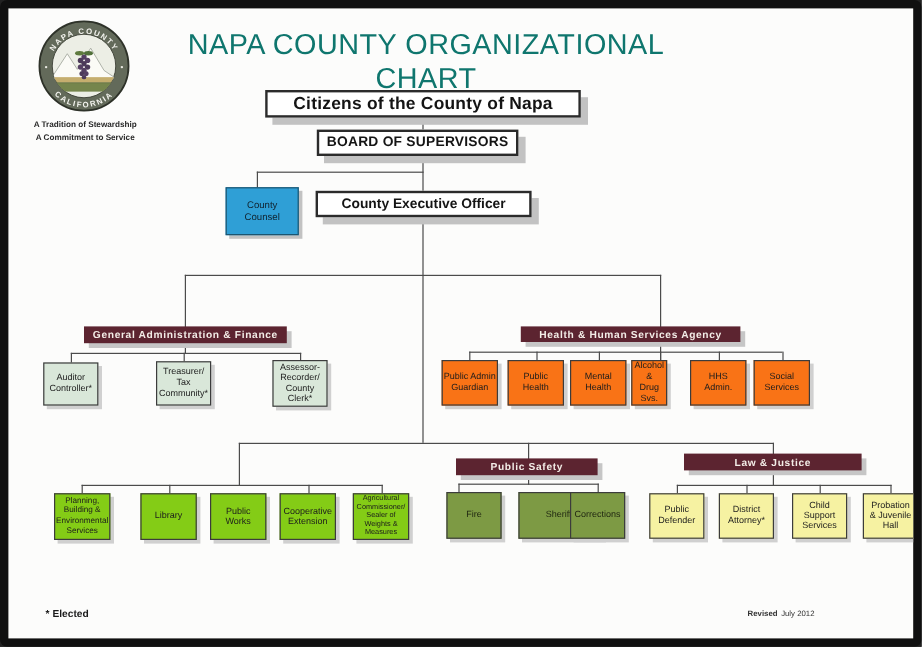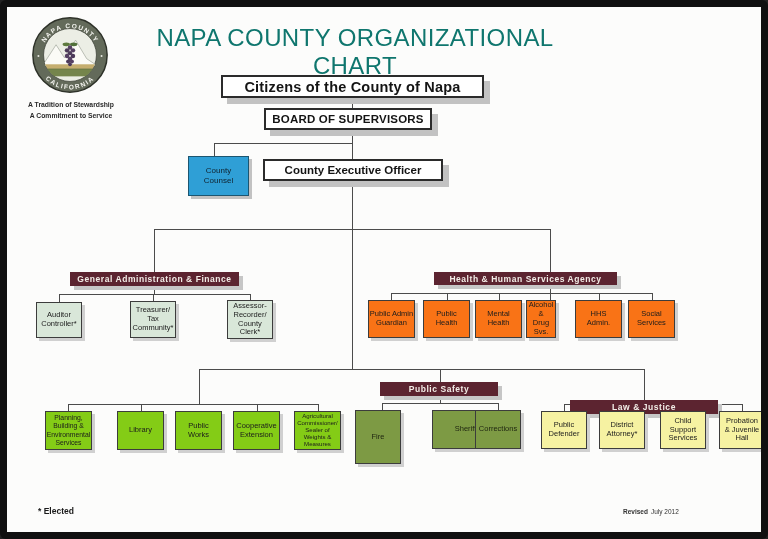--- a/index.html
+++ b/index.html
@@ -153,21 +153,21 @@
 
   <div class="mbox citizens" style="left:214px;top:68px;width:263px;height:23px">Citizens of the County of Napa</div>
   <div class="mbox bos" style="left:257px;top:101px;width:168px;height:22px">BOARD OF SUPERVISORS</div>
   <div class="counsel" style="left:181px;top:149px;width:61px;height:40px">County
 Counsel</div>
   <div class="mbox ceo" style="left:256px;top:152px;width:180px;height:22px">County Executive Officer</div>
 
   <div class="ghdr" style="left:427px;top:265px;width:183px;height:13px">Health &amp; Human Services Agency</div>
   <div class="ghdr" style="left:63px;top:265px;width:169px;height:14px">General Administration &amp; Finance</div>
   <div class="ghdr" style="left:373px;top:375px;width:118px;height:14px">Public Safety</div>
-  <div class="ghdr" style="left:563px;top:393px;width:148px;height:14px">Law &amp; Justice</div>
+  <div class="ghdr" style="left:563px;top:371px;width:148px;height:14px">Law &amp; Justice</div>
 
   <div class="child c-green" style="left:29px;top:295px;width:46px;height:36px">Auditor
 Controller*</div>
   <div class="child c-green" style="left:123px;top:294px;width:46px;height:37px">Treasurer/
 Tax
 Community*</div>
   <div class="child c-green" style="left:220px;top:293px;width:46px;height:39px">Assessor-
 Recorder/
 County
 Clerk*</div>
@@ -193,21 +193,21 @@
   <div class="child c-blue" style="left:168px;top:404px;width:47px;height:39px">Public
 Works</div>
   <div class="child c-blue" style="left:226px;top:404px;width:47px;height:39px">Cooperative
 Extension</div>
   <div class="child c-blue agri" style="left:287px;top:404px;width:47px;height:39px">Agricultural
 Commissioner/
 Sealer of
 Weights &amp;
 Measures</div>
 
-  <div class="child c-olive" style="left:348px;top:403px;width:46px;height:54px">Fire</div>
+  <div class="child c-olive" style="left:365px;top:403px;width:46px;height:39px">Fire</div>
   <div class="child c-olive" style="left:425px;top:403px;width:70px;height:39px">Sheriff*</div>
   <div class="child c-olive" style="left:468px;top:403px;width:46px;height:39px">Corrections</div>
 
   <div class="child c-yellow" style="left:534px;top:404px;width:46px;height:38px">Public
 Defender</div>
   <div class="child c-yellow" style="left:592px;top:404px;width:46px;height:38px">District
 Attorney*</div>
   <div class="child c-yellow" style="left:653px;top:404px;width:46px;height:38px">Child
 Support
 Services</div>

